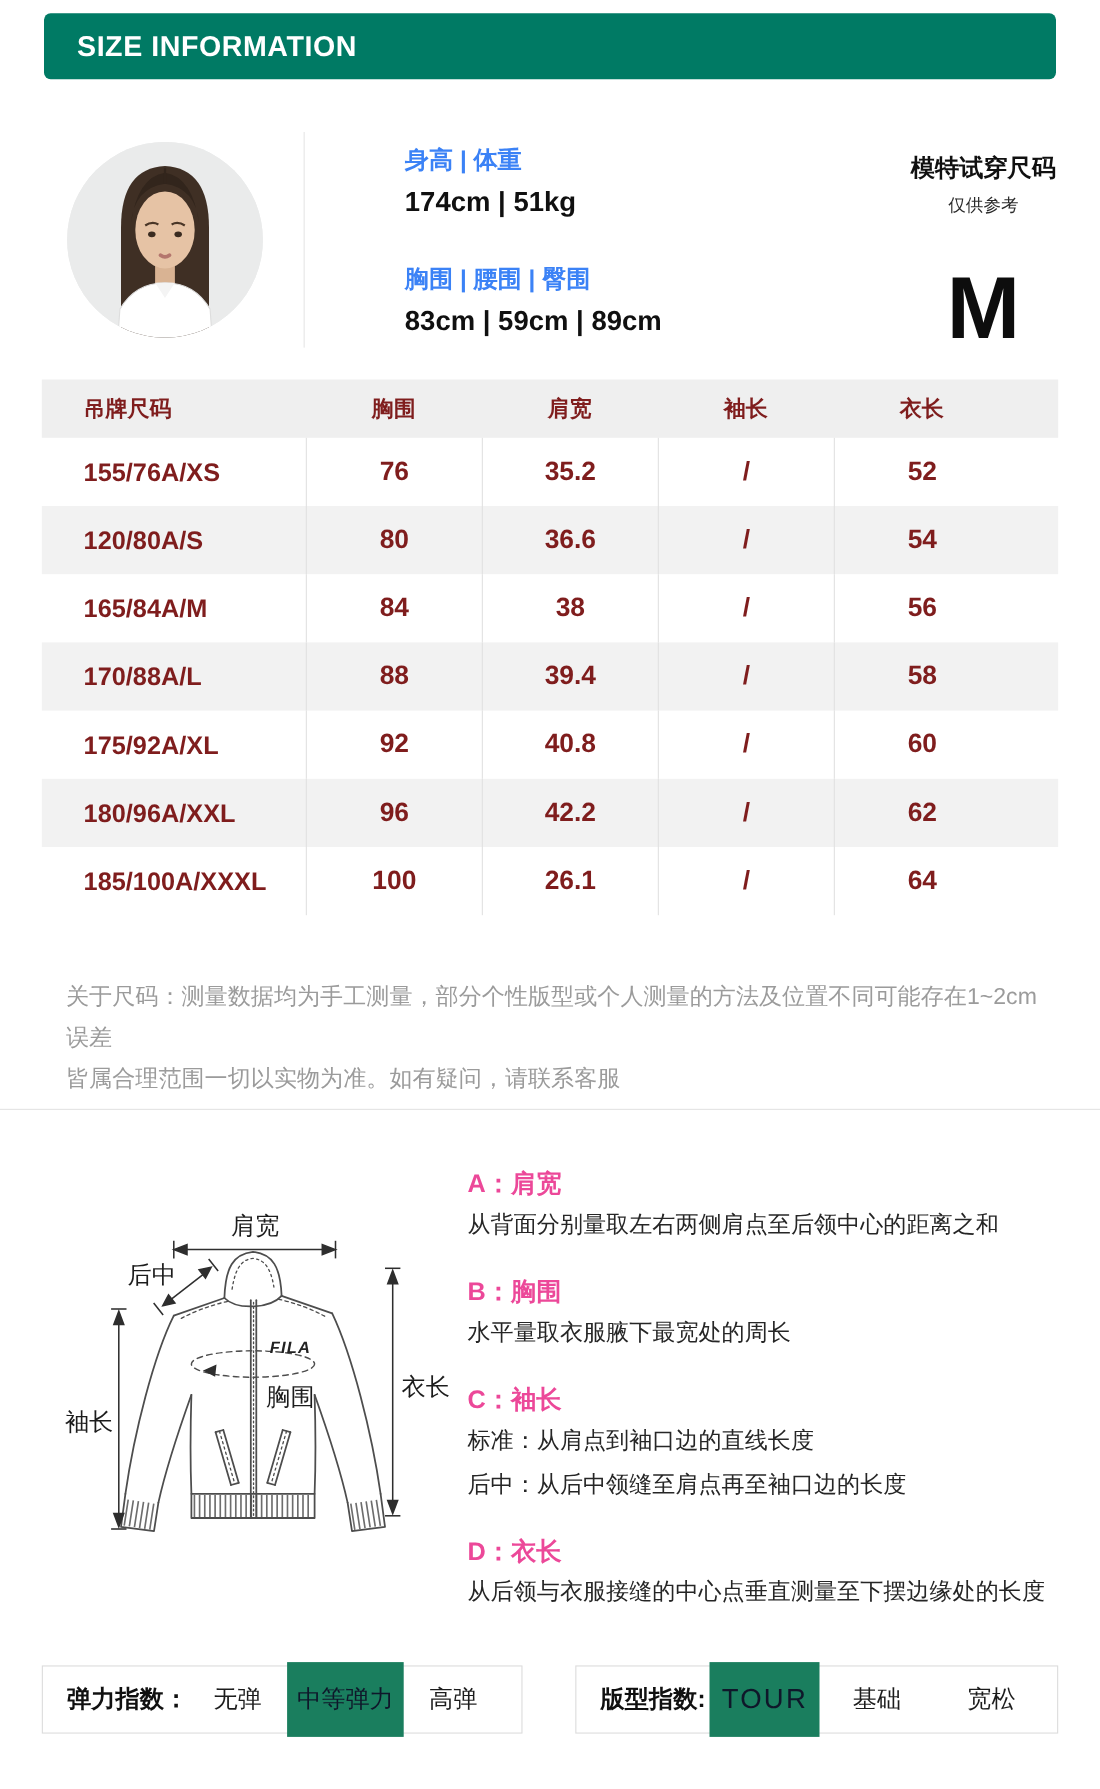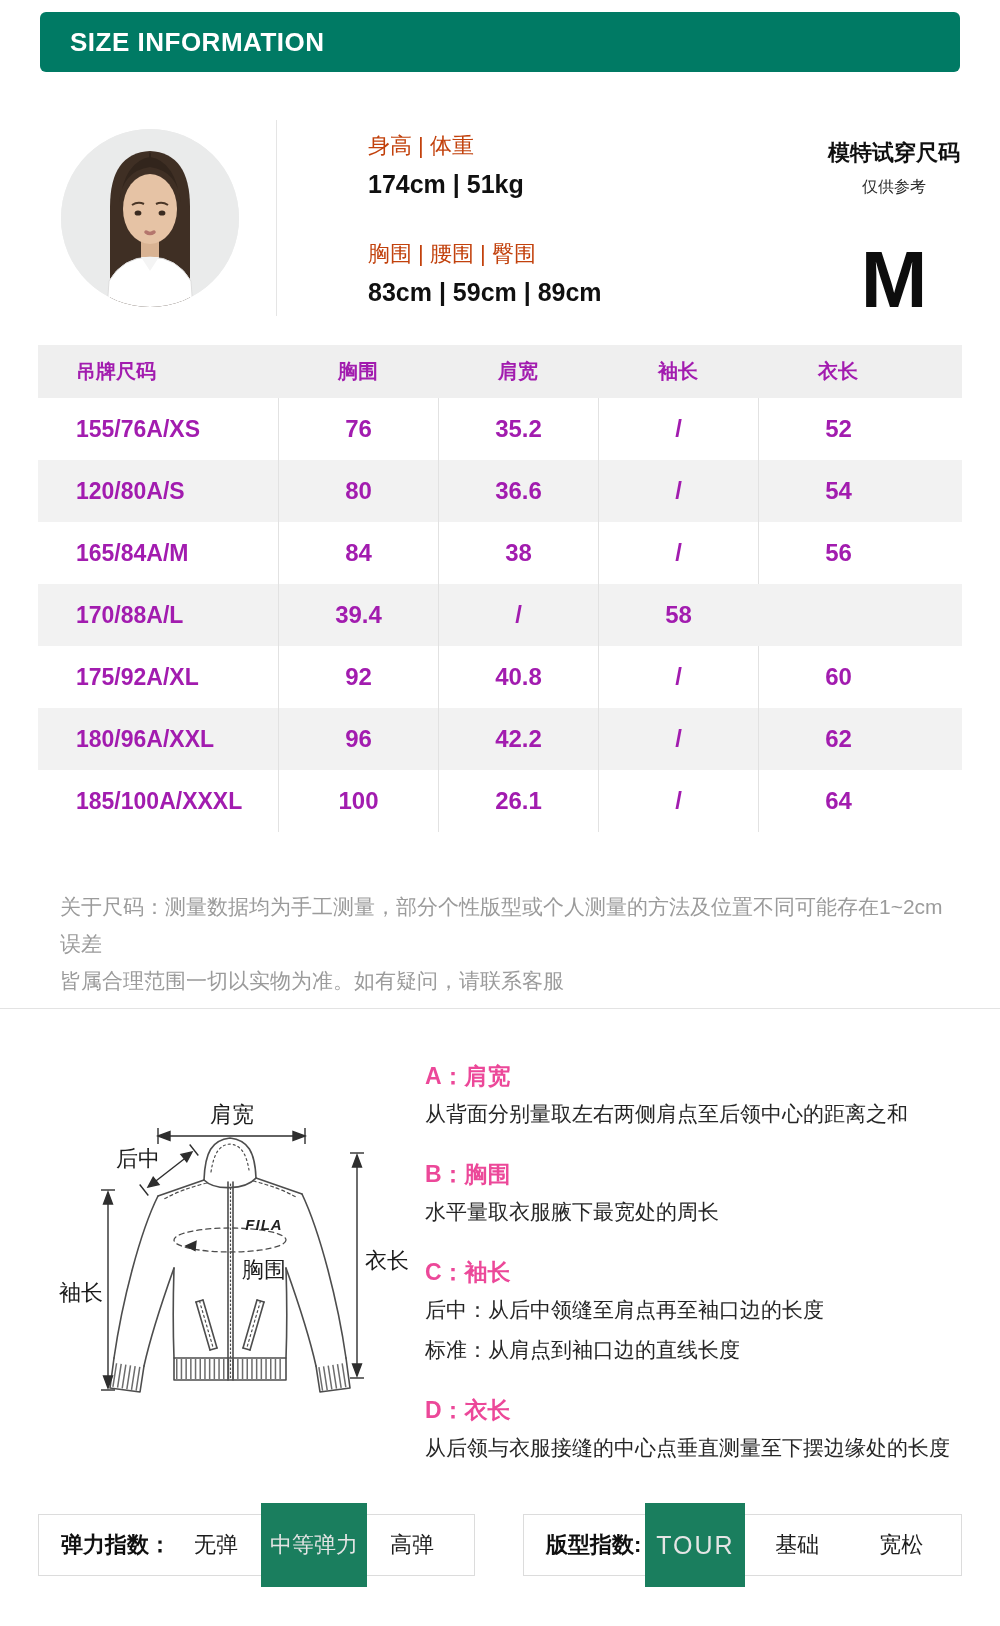--- a/index.html
+++ b/index.html
@@ -8,34 +8,34 @@
     font-family:"Liberation Sans","DejaVu Sans",sans-serif;color:#1a1a1a;overflow:hidden;
   }
   
   .sec-header{position:absolute;left:40px;top:12px;width:920px;height:60px;background:#007a64;
     border-radius:6px;display:flex;align-items:center;padding-left:30px;box-sizing:border-box}
   .sec-header .ttl{color:#fff;font-size:26px;font-weight:bold;letter-spacing:.5px}
   
   .avatar{position:absolute;left:61px;top:129px;width:178px;height:178px;border-radius:50%;overflow:hidden;background:#eaebeb}
   .v-divider{position:absolute;left:276px;top:120px;width:1px;height:196px;background:#e5e5e5}
   .model-info{position:absolute;left:368px;top:131px}
-  .mi-label{font-size:22px;font-weight:normal;color:#c2410c}
+  .mi-label{font-size:22px;font-weight:bold;color:#3b82f6}
   .mi-value{font-size:25px;font-weight:bold;margin-top:9px;color:#101010}
   .mi-gap{height:40px}
   .model-right{position:absolute;right:40px;top:138px;text-align:center}
   .mr-title{font-size:22px;font-weight:bold;color:#101010}
   .mr-note{font-size:16px;margin-top:9px;color:#2a2a2a}
   .mr-size{font-size:80px;font-weight:bold;line-height:1;margin-top:42px;color:#0d0d0d}
   
   .size-table{position:absolute;left:38px;top:345px;width:924px}
   .t-row{display:flex;height:62px;align-items:stretch}
   .t-head{height:53px;background:#efefef}
   .t-head .tc{font-size:20px;font-weight:bold}
   .t-body .t-row.even{background:#f2f2f2}
-  .tc{display:flex;justify-content:center;align-items:center;font-weight:bold;font-size:24px;box-sizing:border-box;color:#a21caf}
+  .tc{display:flex;justify-content:center;align-items:center;font-weight:bold;font-size:24px;box-sizing:border-box;color:#7f1d1d}
   .c0{width:240px;justify-content:flex-start;padding-left:38px;font-size:23px}
   .c1,.c2,.c3,.c4{width:160px}
   .t-body .tc + .tc{border-left:1px solid #e2e2e2}
   
   .note{position:absolute;left:60px;top:888px;width:890px;font-size:21px;color:#9b9b9b;line-height:37px}
   .h-divider{position:absolute;left:0;top:1008px;width:1000px;height:1px;background:#e3e3e3}
   
   .diagram{position:absolute;left:40px;top:1040px;width:380px;height:410px}
   .diagram text{font-family:"Liberation Sans","DejaVu Sans",sans-serif}
   .dg-label{font-size:22px;fill:#1c1c1c}
@@ -44,21 +44,21 @@
   .legend{position:absolute;left:425px;top:1062px;width:540px}
   .lg-head{font-size:23px;font-weight:bold;color:#ec4899;line-height:28px;margin-top:30px}
   .lg-head:first-child{margin-top:0}
   .lg-desc{font-size:21px;color:#262626;line-height:32px;margin-top:8px}
   
   .ind{position:absolute;top:1514px;height:62px;border:1px solid #dcdcdc;display:flex;align-items:center;box-sizing:border-box;background:#fff}
   .ind-left{left:38px;width:437px}
   .ind-right{left:523px;width:439px}
   .ind-label{font-weight:bold;font-size:22px;padding-left:22px;white-space:nowrap;color:#101010}
   .opt{font-size:22px;display:flex;align-items:center;justify-content:center;color:#1c1c1c;white-space:nowrap}
-  .opt.sel{background:#1a7e5e;color:#e5e5e5;height:84px;flex:none}
+  .opt.sel{background:#1a7e5e;color:#0f172a;height:68px;flex:none}
   .ind-left .opt{width:90px}
   .ind-left .opt.sel{width:106px}
   .ind-right .opt{width:104px}
   .ind-right .opt.sel{width:100px;font-size:25px;letter-spacing:2px;margin-left:4px}
 </style>
 </head>
 <body>
 
 <div class="sec-header">
   <span class="ttl">SIZE INFORMATION</span>
@@ -122,20 +122,21 @@
     </div>
     <div class="t-row">
       <div class="tc c0">165/84A/M</div>
       <div class="tc c1">84</div>
       <div class="tc c2">38</div>
       <div class="tc c3">/</div>
       <div class="tc c4">56</div>
     </div>
     <div class="t-row even">
       <div class="tc c0">170/88A/L</div>
+      <div class="tc c1">88</div>
       <div class="tc c2">39.4</div>
       <div class="tc c3">/</div>
       <div class="tc c4">58</div>
     </div>
     <div class="t-row">
       <div class="tc c0">175/92A/XL</div>
       <div class="tc c1">92</div>
       <div class="tc c2">40.8</div>
       <div class="tc c3">/</div>
       <div class="tc c4">60</div>
@@ -240,22 +241,22 @@
   <text class="dg-label" x="224" y="237" text-anchor="middle">胸围</text>
   <text class="dg-brand" x="224" y="190" text-anchor="middle">FILA</text>
 </svg>
 
 <div class="legend">
   <div class="lg-head">A：肩宽</div>
   <div class="lg-desc">从背面分别量取左右两侧肩点至后领中心的距离之和</div>
   <div class="lg-head">B：胸围</div>
   <div class="lg-desc">水平量取衣服腋下最宽处的周长</div>
   <div class="lg-head">C：袖长</div>
+  <div class="lg-desc">标准：从肩点到袖口边的直线长度</div>
   <div class="lg-desc">后中：从后中领缝至肩点再至袖口边的长度</div>
-  <div class="lg-desc">标准：从肩点到袖口边的直线长度</div>
   <div class="lg-head">D：衣长</div>
   <div class="lg-desc">从后领与衣服接缝的中心点垂直测量至下摆边缘处的长度</div>
 </div>
 
 <div class="ind ind-left">
   <div class="ind-label">弹力指数：</div>
   <div class="opt">无弹</div>
   <div class="opt sel">中等弹力</div>
   <div class="opt">高弹</div>
 </div>

